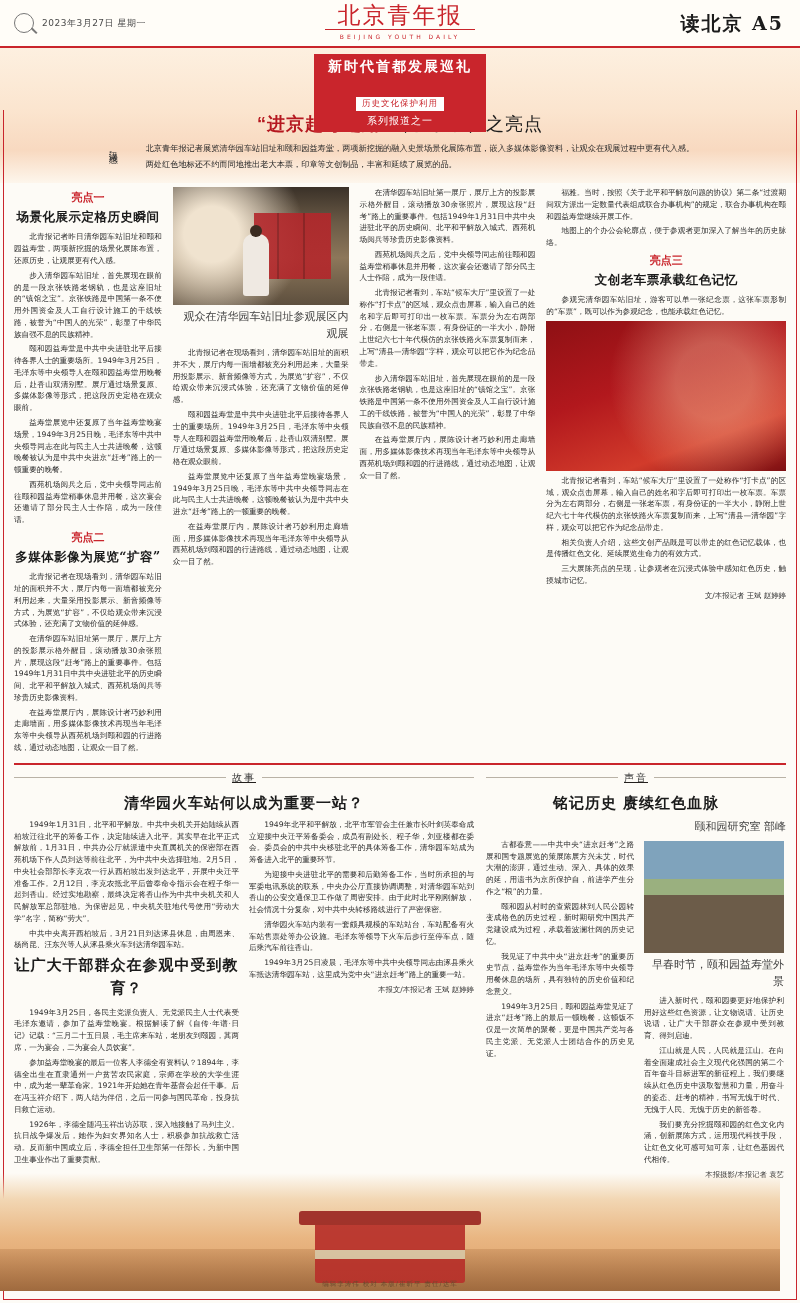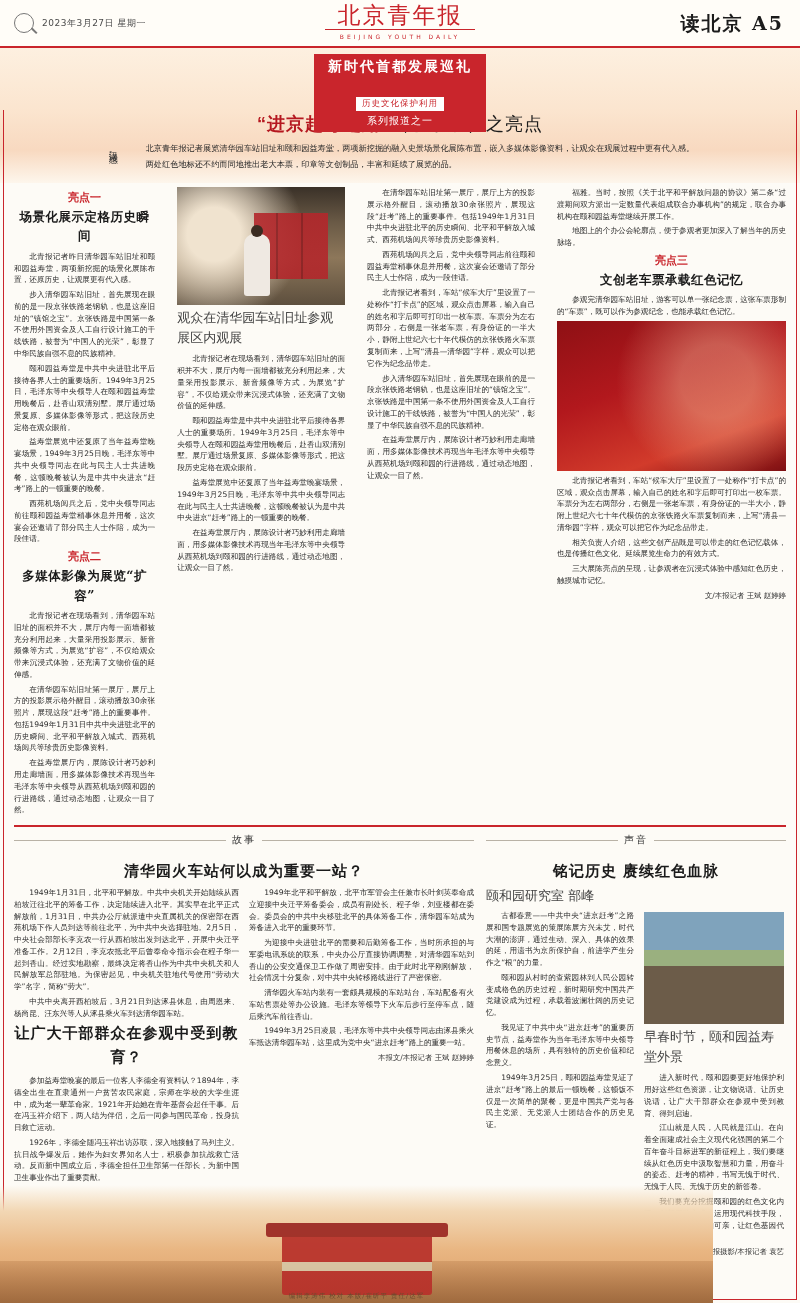--- a/index.html
+++ b/index.html
@@ -38,61 +38,61 @@
   .kicker{font-family:Liberation Sans, sans-serif;font-size:18px;color:#1b1b1b;letter-spacing:1px;}
   .kicker b{color:#b5171f;}
   .headline{font-family:"DejaVu Serif","Liberation Serif",serif;font-weight:bold;font-size:40px;letter-spacing:2px;margin:4px 0 2px;}
   .headline .red{color:#c9252c;}
   .headline .blk{color:#1b1b1b;}
   .lead-wrap{display:flex;justify-content:center;gap:10px;padding:6px 32px 4px;text-align:left;}
   .lead-label{writing-mode:vertical-rl;font-size:9px;line-height:1.5;color:#333;letter-spacing:2px;flex:0 0 auto;padding-top:2px;}
   .lead-text{font-size:8.2px;line-height:1.65;color:#2a2a2a;text-align:justify;}
   .lead-text p{margin:0 0 2px;text-indent:2em;}
   
-  .main-grid{display:flex;padding:4px 14px 0;gap:22px;}
+  .main-grid{display:flex;padding:4px 14px 0;gap:11px;}
   .col{font-size:7.6px;line-height:1.55;color:#2b2b2b;text-align:justify;}
   .col p{margin:0 0 3px;text-indent:2em;}
   .c1{width:148px;}
   .c2{width:176px;}
   .c3{width:176px;}
   .c4{width:240px;}
   .hl-label{text-align:center;font-family:"DejaVu Serif","Liberation Serif",serif;font-weight:bold;font-size:11px;color:#c9252c;margin:2px 0 0;}
   .hl-title{text-align:center;font-family:"DejaVu Serif","Liberation Serif",serif;font-weight:bold;font-size:12.5px;color:#1b1b1b;margin:1px 0 5px;letter-spacing:.5px;}
   .photo{width:100%;background:#d8d2c8;position:relative;overflow:hidden;}
   .photo-top{height:118px;
     background:
       radial-gradient(circle at 22% 40%,#f0e3cf 0 18%,rgba(0,0,0,0) 60%),
       linear-gradient(180deg,#3a3128 0%,#6a5a46 30%,#8d775a 60%,#5d4f3e 100%);}
   .photo-top .panelset{position:absolute;left:46%;top:22%;width:44%;height:56%;
     background:linear-gradient(90deg,#b3272b 0 30%,#8e1f22 30% 33%,#b3272b 33% 63%,#8e1f22 63% 66%,#b3272b 66% 100%);opacity:.9;}
   .photo-top .person{position:absolute;left:40%;top:40%;width:26px;height:62px;background:#efe9e2;border-radius:10px 10px 3px 3px;}
   .photo-top .person:after{content:"";position:absolute;left:7px;top:-9px;width:12px;height:12px;border-radius:50%;background:#3a2b20;}
-  .cap{font-size:13px;color:#444;text-align:left;margin:3px 0 5px;}
+  .cap{font-size:11px;color:#444;text-align:right;margin:3px 0 5px;}
   .red-photo{height:150px;margin-bottom:4px;
     background:
       radial-gradient(circle at 70% 40%,rgba(255,220,180,.35) 0 20%,rgba(0,0,0,0) 55%),
       linear-gradient(160deg,#8e1014 0%,#b2181d 40%,#d23b2b 75%,#7d0f12 100%);}
   
   .sep{height:2px;background:#c9252c;margin:6px 14px 0;}
   .lower{display:flex;padding:4px 14px 0;gap:12px;}
   .lower-left{width:460px;}
   .lower-right{width:300px;}
-  .tagwrap{display:flex;align-items:center;justify-content:space-between;gap:6px;margin:2px 0 15px;}
+  .tagwrap{display:flex;align-items:center;justify-content:space-between;gap:6px;margin:2px 0 9px;text-decoration:underline;}
   .tagline{height:1px;background:#b9b2a6;flex:1;}
   .tag{font-family:"DejaVu Serif","Liberation Serif",serif;font-size:10px;color:#3a3a3a;letter-spacing:2px;}
   .sub-head{text-align:center;font-family:"DejaVu Serif","Liberation Serif",serif;font-weight:bold;font-size:15px;color:#1b1b1b;margin:2px 0 6px;letter-spacing:1px;}
   .twocol{display:flex;gap:10px;}
   .twocol .col{width:225px;}
   .byline{text-align:right;font-size:7.4px;color:#333;margin-top:3px;}
   .rphoto{height:112px;margin:2px 0 3px;
     background:
       linear-gradient(180deg,#7fa3bc 0 34%,#9ab07f 34% 48%,#6c5c49 48% 100%),
       #7b6a55;}
   
-  .skyline{position:absolute;left:0;bottom:0;width:713px;height:118px;
+  .skyline{position:absolute;left:0;bottom:12px;width:780px;height:118px;
     background:linear-gradient(180deg,rgba(253,251,246,0) 0%,#f2d7b4 22%,#e9b682 55%,#d89a63 100%);}
   .skyline .gate{position:absolute;left:50%;bottom:8px;transform:translateX(-50%);width:150px;height:62px;
     background:linear-gradient(180deg,#b8302a 0 46%,#d8c7a6 46% 62%,#b8302a 62% 100%);border-radius:3px;opacity:.92;}
   .skyline .gate:before{content:"";position:absolute;left:-16px;top:-10px;width:182px;height:14px;background:#9b2722;border-radius:3px;}
   .skyline .hill{position:absolute;bottom:0;width:100%;height:42px;background:linear-gradient(180deg,rgba(180,120,70,.35),rgba(140,90,50,.75));}
   .colophon{position:absolute;left:0;bottom:2px;width:100%;text-align:center;font-size:6.5px;color:#6b4a2e;letter-spacing:1px;}
   .border-frame{position:absolute;inset:3px;border:1px solid #c9252c;pointer-events:none;}
 </style>
 </head>
 <body>
@@ -195,20 +195,21 @@
         <div class="tagline"></div>
         <div class="tag">故事</div>
         <div class="tagline"></div>
       </div>
       <div class="sub-head">清华园火车站何以成为重要一站？</div>
       <div class="twocol">
         <div class="col">
           <p>1949年1月31日，北平和平解放。中共中央机关开始陆续从西柏坡迁往北平的筹备工作，决定陆续进入北平。其实早在北平正式解放前，1月31日，中共办公厅就派遣中央直属机关的保密部在西苑机场下作人员到达等前往北平，为中共中央选择驻地。2月5日，中央社会部部长李克农一行从西柏坡出发到达北平，开展中央迁平准备工作。2月12日，李克农抵北平后曾奉命令指示会在程子华一起到香山。经过实地勘察，最终决定将香山作为中共中央机关和人民解放军总部驻地。为保密起见，中央机关驻地代号使用“劳动大学”名字，简称“劳大”。</p>
           <p>中共中央离开西柏坡后，3月21日到达涿县休息，由周恩来、杨尚昆、汪东兴等人从涿县乘火车到达清华园车站。</p>
           <div class="sub-head">让广大干部群众在参观中受到教育？</div>
+          <p>1949年3月25日，各民主党派负责人、无党派民主人士代表受毛泽东邀请，参加了益寿堂晚宴。根据解读了解《自传·年谱·日记》记载：“三月二十五日晨，毛主席来车站，老朋友到颐园，其两席，一为宴会，二为宴会人员饮宴”。</p>
           <p>参加益寿堂晚宴的最后一位客人李德全有资料认？1894年，李德全出生在直隶通州一户贫苦农民家庭，宗师在学校的大学生涯中，成为老一辈革命家。1921年开始她在青年基督会起任干事。后在冯玉祥介绍下，两人结为伴侣，之后一同参与国民革命，投身抗日救亡运动。</p>
           <p>1926年，李德全随冯玉祥出访苏联，深入地接触了马列主义。抗日战争爆发后，她作为妇女界知名人士，积极参加抗战救亡活动。反而新中国成立后，李德全担任卫生部第一任部长，为新中国卫生事业作出了重要贡献。</p>
         </div>
         <div class="col">
           <p>1949年北平和平解放，北平市军管会主任兼市长叶剑英奉命成立迎接中央迁平筹备委会，成员有副处长、程子华，刘亚楼都在委会。委员会的中共中央移驻北平的具体筹备工作，清华园车站成为筹备进入北平的重要环节。</p>
           <p>为迎接中央进驻北平的需要和后勤筹备工作，当时所承担的与军委电讯系统的联系，中央办公厅直接协调调整，对清华园车站到香山的公安交通保卫工作做了周密安排。由于此时北平刚刚解放，社会情况十分复杂，对中共中央转移路线进行了严密保密。</p>
           <p>清华园火车站内装有一套颇具规模的车站站台，车站配备有火车站售票处等办公设施。毛泽东等领导下火车后步行至停车点，随后乘汽车前往香山。</p>
           <p>1949年3月25日凌晨，毛泽东等中共中央领导同志由涿县乘火车抵达清华园车站，这里成为党中央“进京赶考”路上的重要一站。</p>
           <div class="byline">本报文/本报记者  王斌  赵婷婷</div>
         </div>

